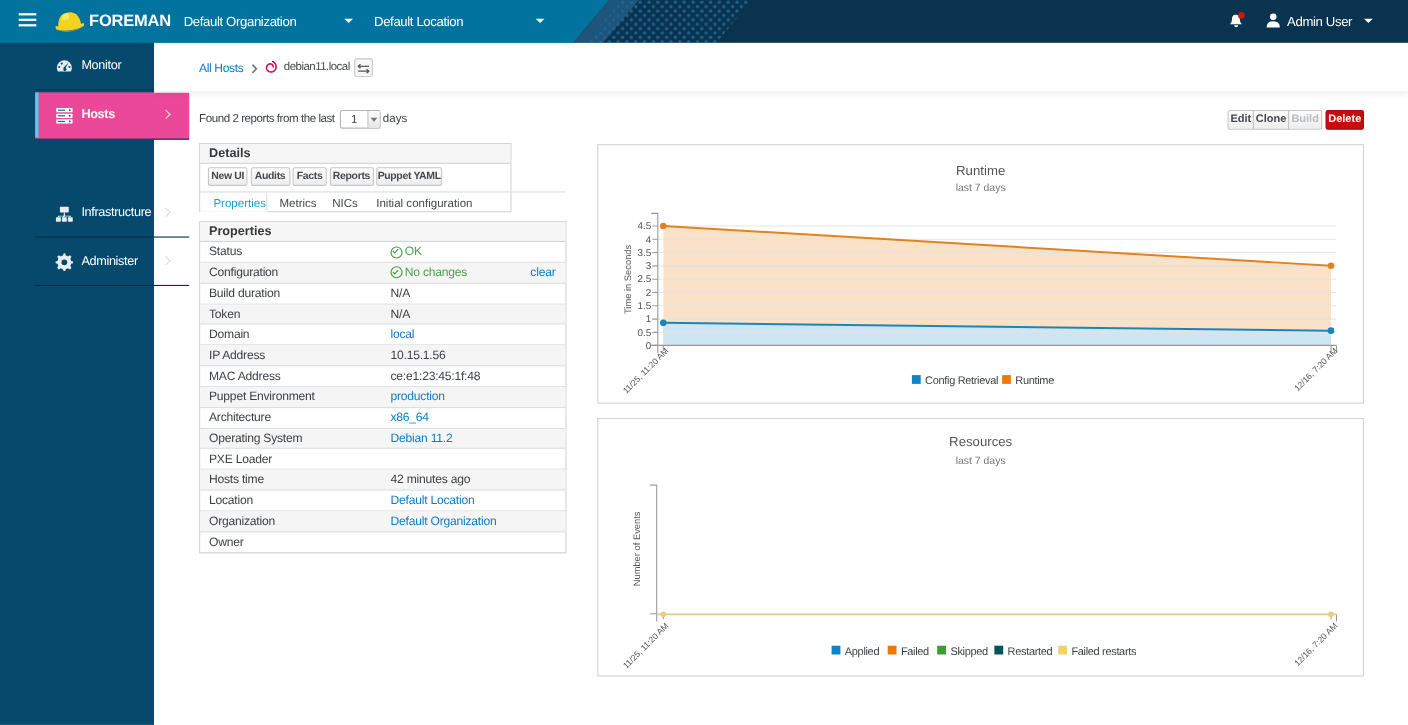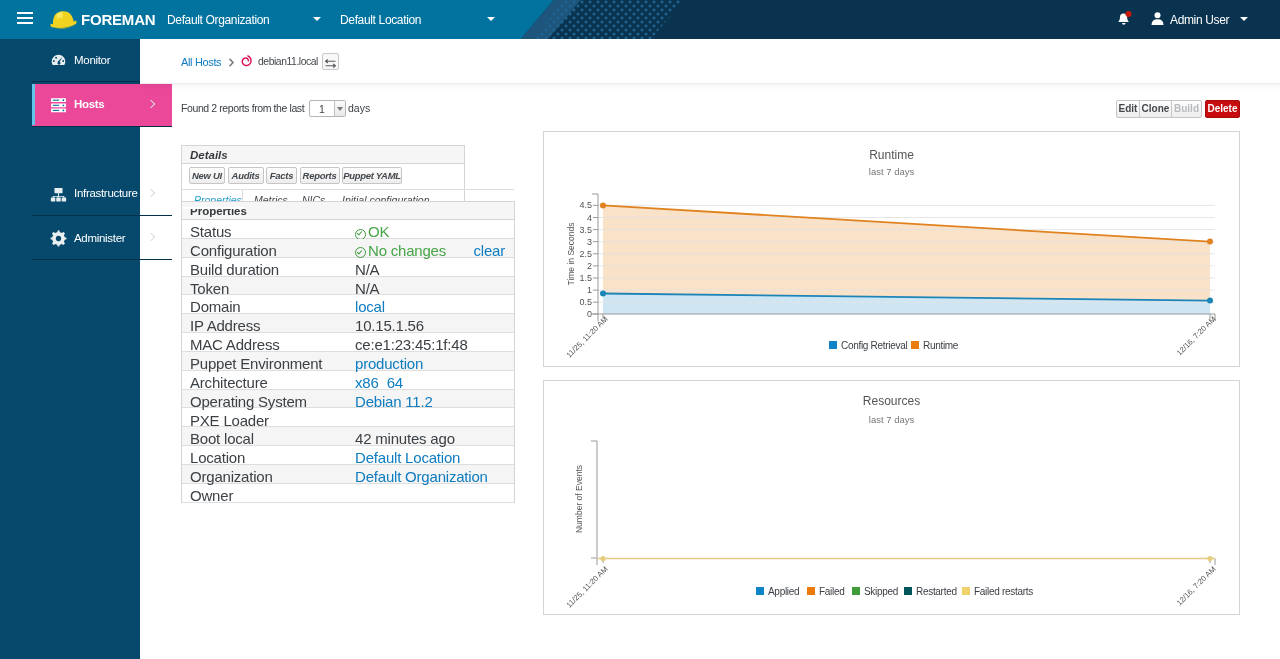--- a/index.html
+++ b/index.html
@@ -30,21 +30,21 @@
 
 
 .link { color:#0d7cc1; text-decoration:none; }
 .btn { position:absolute; border:1px solid #c6c6c6; border-radius:2px; background:linear-gradient(#fdfdfd,#ededed); color:#43484d; font-weight:bold; text-align:center; white-space:nowrap; overflow:hidden; }
 
 
 .panel { position:absolute; background:#fff; border:1px solid #d4d4d4; }
 .phead { background:#f6f6f6; border-bottom:1px solid #d4d4d4; font-weight:bold; color:#36393c; font-size:11.5px; padding-left:8px; }
 
 
-.prow { position:absolute; left:0; width:332px; height:18.85px; font-size:15px; letter-spacing:-0.2px; color:#3c4146; border-bottom:1px solid #dedede;text-decoration:underline; }
+.prow { position:absolute; left:0; width:332px; height:18.85px; font-size:11px; letter-spacing:-0.2px; color:#3c4146; border-bottom:1px solid #dedede;text-decoration:underline; }
 .prow .lab { position:absolute; left:8px; top:3px; }
 .prow .val { position:absolute; left:173px; top:3px; width:152px; }
 .stripe { background:#f5f5f5; }
 .grn { color:#47a447; }
 .chk { display:inline-block; width:11px; height:11px; border:1.7px solid #3f9c3f; border-radius:50%; position:relative; vertical-align:-2.5px; margin-right:2px; }
 .chk:after { content:""; position:absolute; left:1.4px; top:1.6px; width:4.4px; height:2.2px; border-left:1.5px solid #3f9c3f; border-bottom:1.5px solid #3f9c3f; transform:rotate(-48deg); }
 
 
 .ctitle { position:absolute; width:100%; text-align:center; color:#555; font-size:12px; }
 .csub { position:absolute; width:100%; text-align:center; color:#777; font-size:9.5px; }
@@ -172,21 +172,21 @@
     <div class="caret" style="left:2px;top:6px;border-top-color:#777;border-left-width:3px;border-right-width:3px;"></div>
   </div>
 </div>
 <div class="abs" style="left:348px;top:102px;font-size:10.5px;color:#3c4146;">days</div>
 
 <div class="btn" style="left:1116px;top:100px;width:24px;height:18px;font-size:10px;line-height:16px;border-radius:2px 0 0 2px;">Edit</div>
 <div class="btn" style="left:1139px;top:100px;width:33px;height:18px;font-size:10px;line-height:16px;border-radius:0;">Clone</div>
 <div class="btn" style="left:1171px;top:100px;width:31px;height:18px;font-size:10px;line-height:16px;border-radius:0 2px 2px 0;color:#b9bcbf;">Build</div>
 <div class="abs" style="left:1205px;top:100px;width:35px;height:18px;background:#c60c0f;border:1px solid #ab0a0d;border-radius:2px;color:#fff;font-weight:bold;font-size:10px;line-height:16px;text-align:center;">Delete</div>
 
-<div class="panel" style="left:181px;top:145px;width:284px;height:63px;font-style:italic;">
+<div class="panel" style="left:181px;top:130px;width:284px;height:63px;">
   <div class="phead" style="height:18px;line-height:18px;">Details</div>
   <div class="abs btn" style="left:7px;top:20.5px;width:36px;height:17px;font-size:9.5px;line-height:15px;letter-spacing:-0.3px;">New UI</div>
   <div class="abs btn" style="left:45.5px;top:20.5px;width:36px;height:17px;font-size:9.5px;line-height:15px;letter-spacing:-0.3px;">Audits</div>
   <div class="abs btn" style="left:84px;top:20.5px;width:31px;height:17px;font-size:9.5px;line-height:15px;letter-spacing:-0.3px;">Facts</div>
   <div class="abs btn" style="left:117.5px;top:20.5px;width:40px;height:17px;font-size:9.5px;line-height:15px;letter-spacing:-0.3px;">Reports</div>
   <div class="abs btn" style="left:160px;top:20.5px;width:60px;height:17px;font-size:9.5px;line-height:15px;letter-spacing:-0.3px;">Puppet YAML</div>
   <div class="abs" style="left:0;top:60.5px;width:61px;height:2.5px;background:#fff;z-index:3;"></div>
   <div class="abs" style="left:0;top:43px;width:332px;height:19px;border-top:1px solid #ddd;">
     <div class="abs" style="left:0;top:0;width:61px;height:19px;border-right:1px solid #ddd;color:#1f9ece;font-size:10.5px;padding:3.5px 0 0 12px;">Properties</div>
     <div class="abs" style="left:72px;top:3.5px;color:#43484d;font-size:10.5px;">Metrics</div>
@@ -237,21 +237,21 @@
       </div>
     <div class="prow stripe" style="top:169.65px;">
         <div class="lab">Operating System</div>
         <div class="val"><a class="link" href="#">Debian 11.2</a></div>
       </div>
     <div class="prow" style="top:188.5px;">
         <div class="lab">PXE Loader</div>
         <div class="val"></div>
       </div>
     <div class="prow stripe" style="top:207.35px;">
-        <div class="lab">Boot local</div>
+        <div class="lab">Hosts time</div>
         <div class="val">42 minutes ago</div>
       </div>
     <div class="prow" style="top:226.2px;">
         <div class="lab">Location</div>
         <div class="val"><a class="link" href="#">Default Location</a></div>
       </div>
     <div class="prow stripe" style="top:245.05px;">
         <div class="lab">Organization</div>
         <div class="val"><a class="link" href="#">Default Organization</a></div>
       </div>

